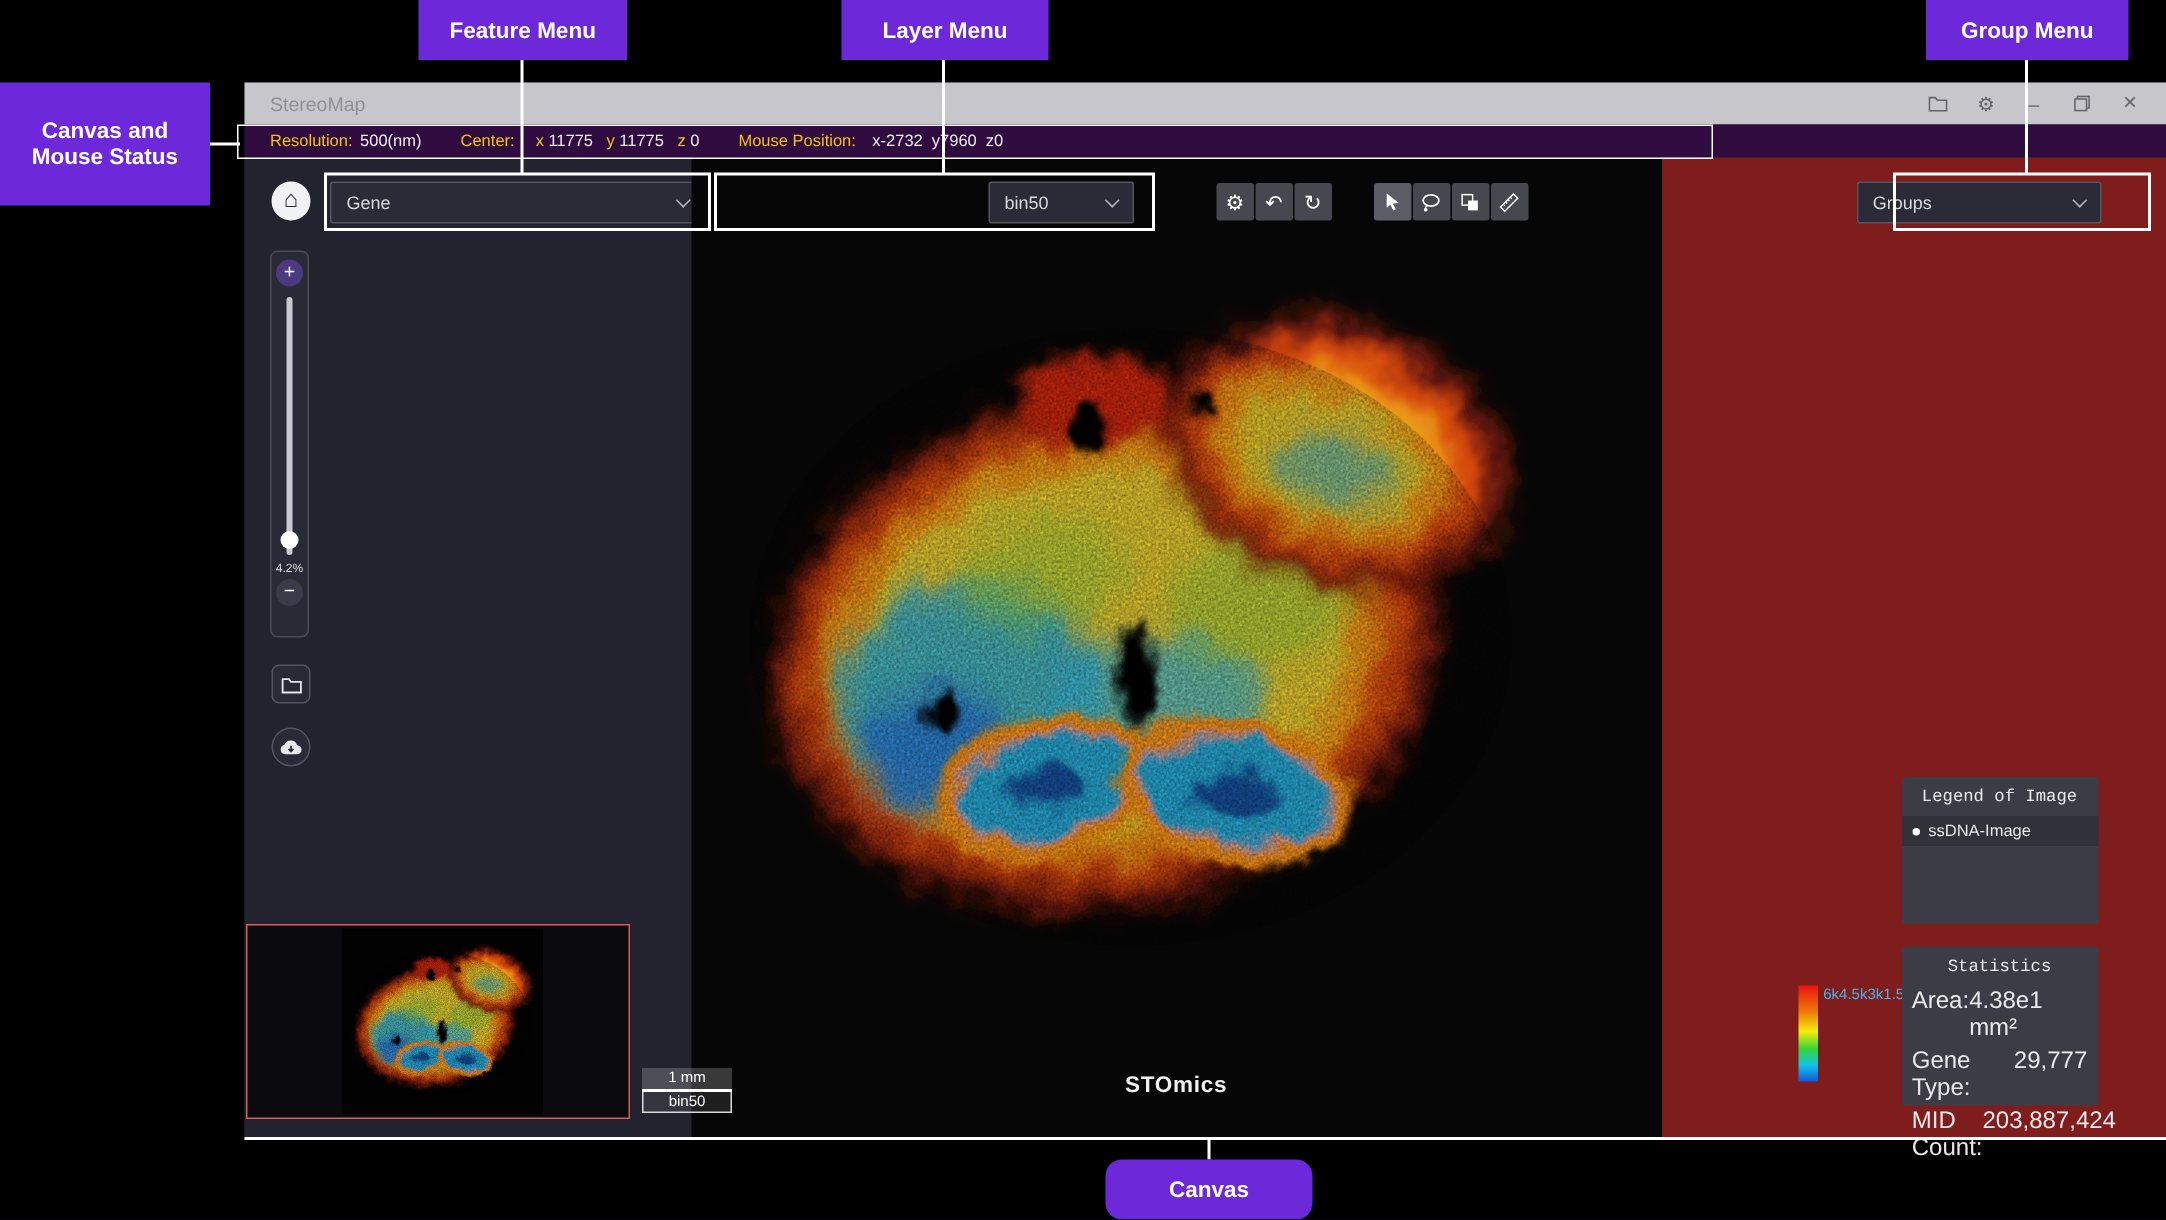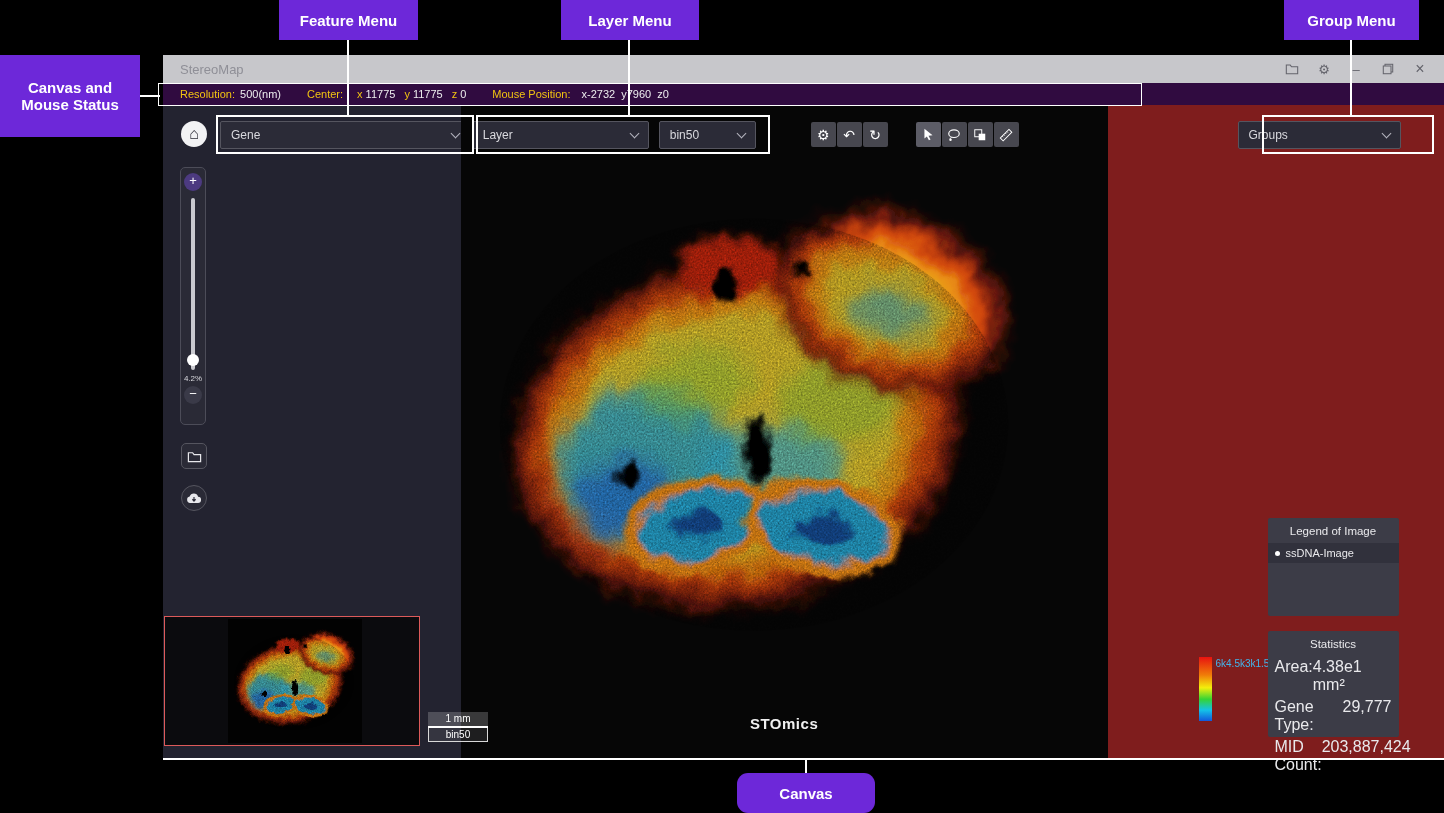--- a/index.html
+++ b/index.html
@@ -67,21 +67,21 @@
   
   .scalebar { position:absolute; left:265px; top:607px; width:60px; z-index:6; text-align:center; }
   .sb-top { background:rgba(190,190,195,0.28); color:#fff; font-size:10px; padding:1px 12px 2px; border-bottom:2px solid #fff; }
   .sb-bot { border:1px solid #d8d8d8; border-top:none; background:rgba(120,120,125,0.22); color:#fff; font-size:10px; padding:1px 0; }
 
   .watermark { position:absolute; left:0; right:0; top:610px; text-align:center; color:#f0f0f0;
                font-size:15px; font-weight:bold; letter-spacing:0.5px; }
 
   
   .infopanel { position:absolute; left:160px; width:131px; background:#3c3c47; border-radius:2px; color:#e9e9ec; }
-  .infopanel .ph { text-align:center; font-size:11.5px; padding:7px 0 6px; }
+  .infopanel .ph { text-align:center; font-size:11.5px; padding:7px 0 6px;font-family:Liberation Mono, monospace; }
   .legend-item { display:flex; align-items:center; gap:6px; background:#31313c; padding:4px 7px; font-size:11px; }
   .dot { width:5px; height:5px; border-radius:50%; background:#fff; flex:none; }
   .legend-space { height:52px; }
   .stat-row { display:flex; justify-content:space-between; font-size:16px; padding:2px 7px; }
   .stat-pad { height:10px; }
 
   .colorbar { position:absolute; left:91px; top:552px; display:flex; gap:4px; }
   .cbar { width:13px; height:64px;
           background:linear-gradient(#e81310,#f07c08 28%,#f3ee0c 48%,#35d435 66%,#14c2e8 83%,#1258dc); }
   .clabels { display:flex; flex-direction:row; justify-content:space-between; height:62px; font-size:10px; color:#43b4ea; padding-top:1px; }
@@ -232,24 +232,20 @@
             </svg>
           </div>
         </div>
       </div>
 
       <div class="canvasview">
         <svg width="535" height="460" viewBox="0 0 600 480" preserveAspectRatio="none" style="position:absolute; left:30px; top:85px;">
           <use href="#brainSym"></use>
         </svg>
 
-        <div class="dd" style="left:11px; top:16px; width:177px;">
-          <span>Layer</span>
-          <span class="chev"></span>
-        </div>
         <div class="dd" style="left:198px; top:16px; width:97px;">
           <span>bin50</span>
           <span class="chev"></span>
         </div>
 
         <div class="tbar" style="left:350px; top:17px;">
           <div class="tbtn">
             <span>⚙</span>
           </div>
           <div class="tbtn">

